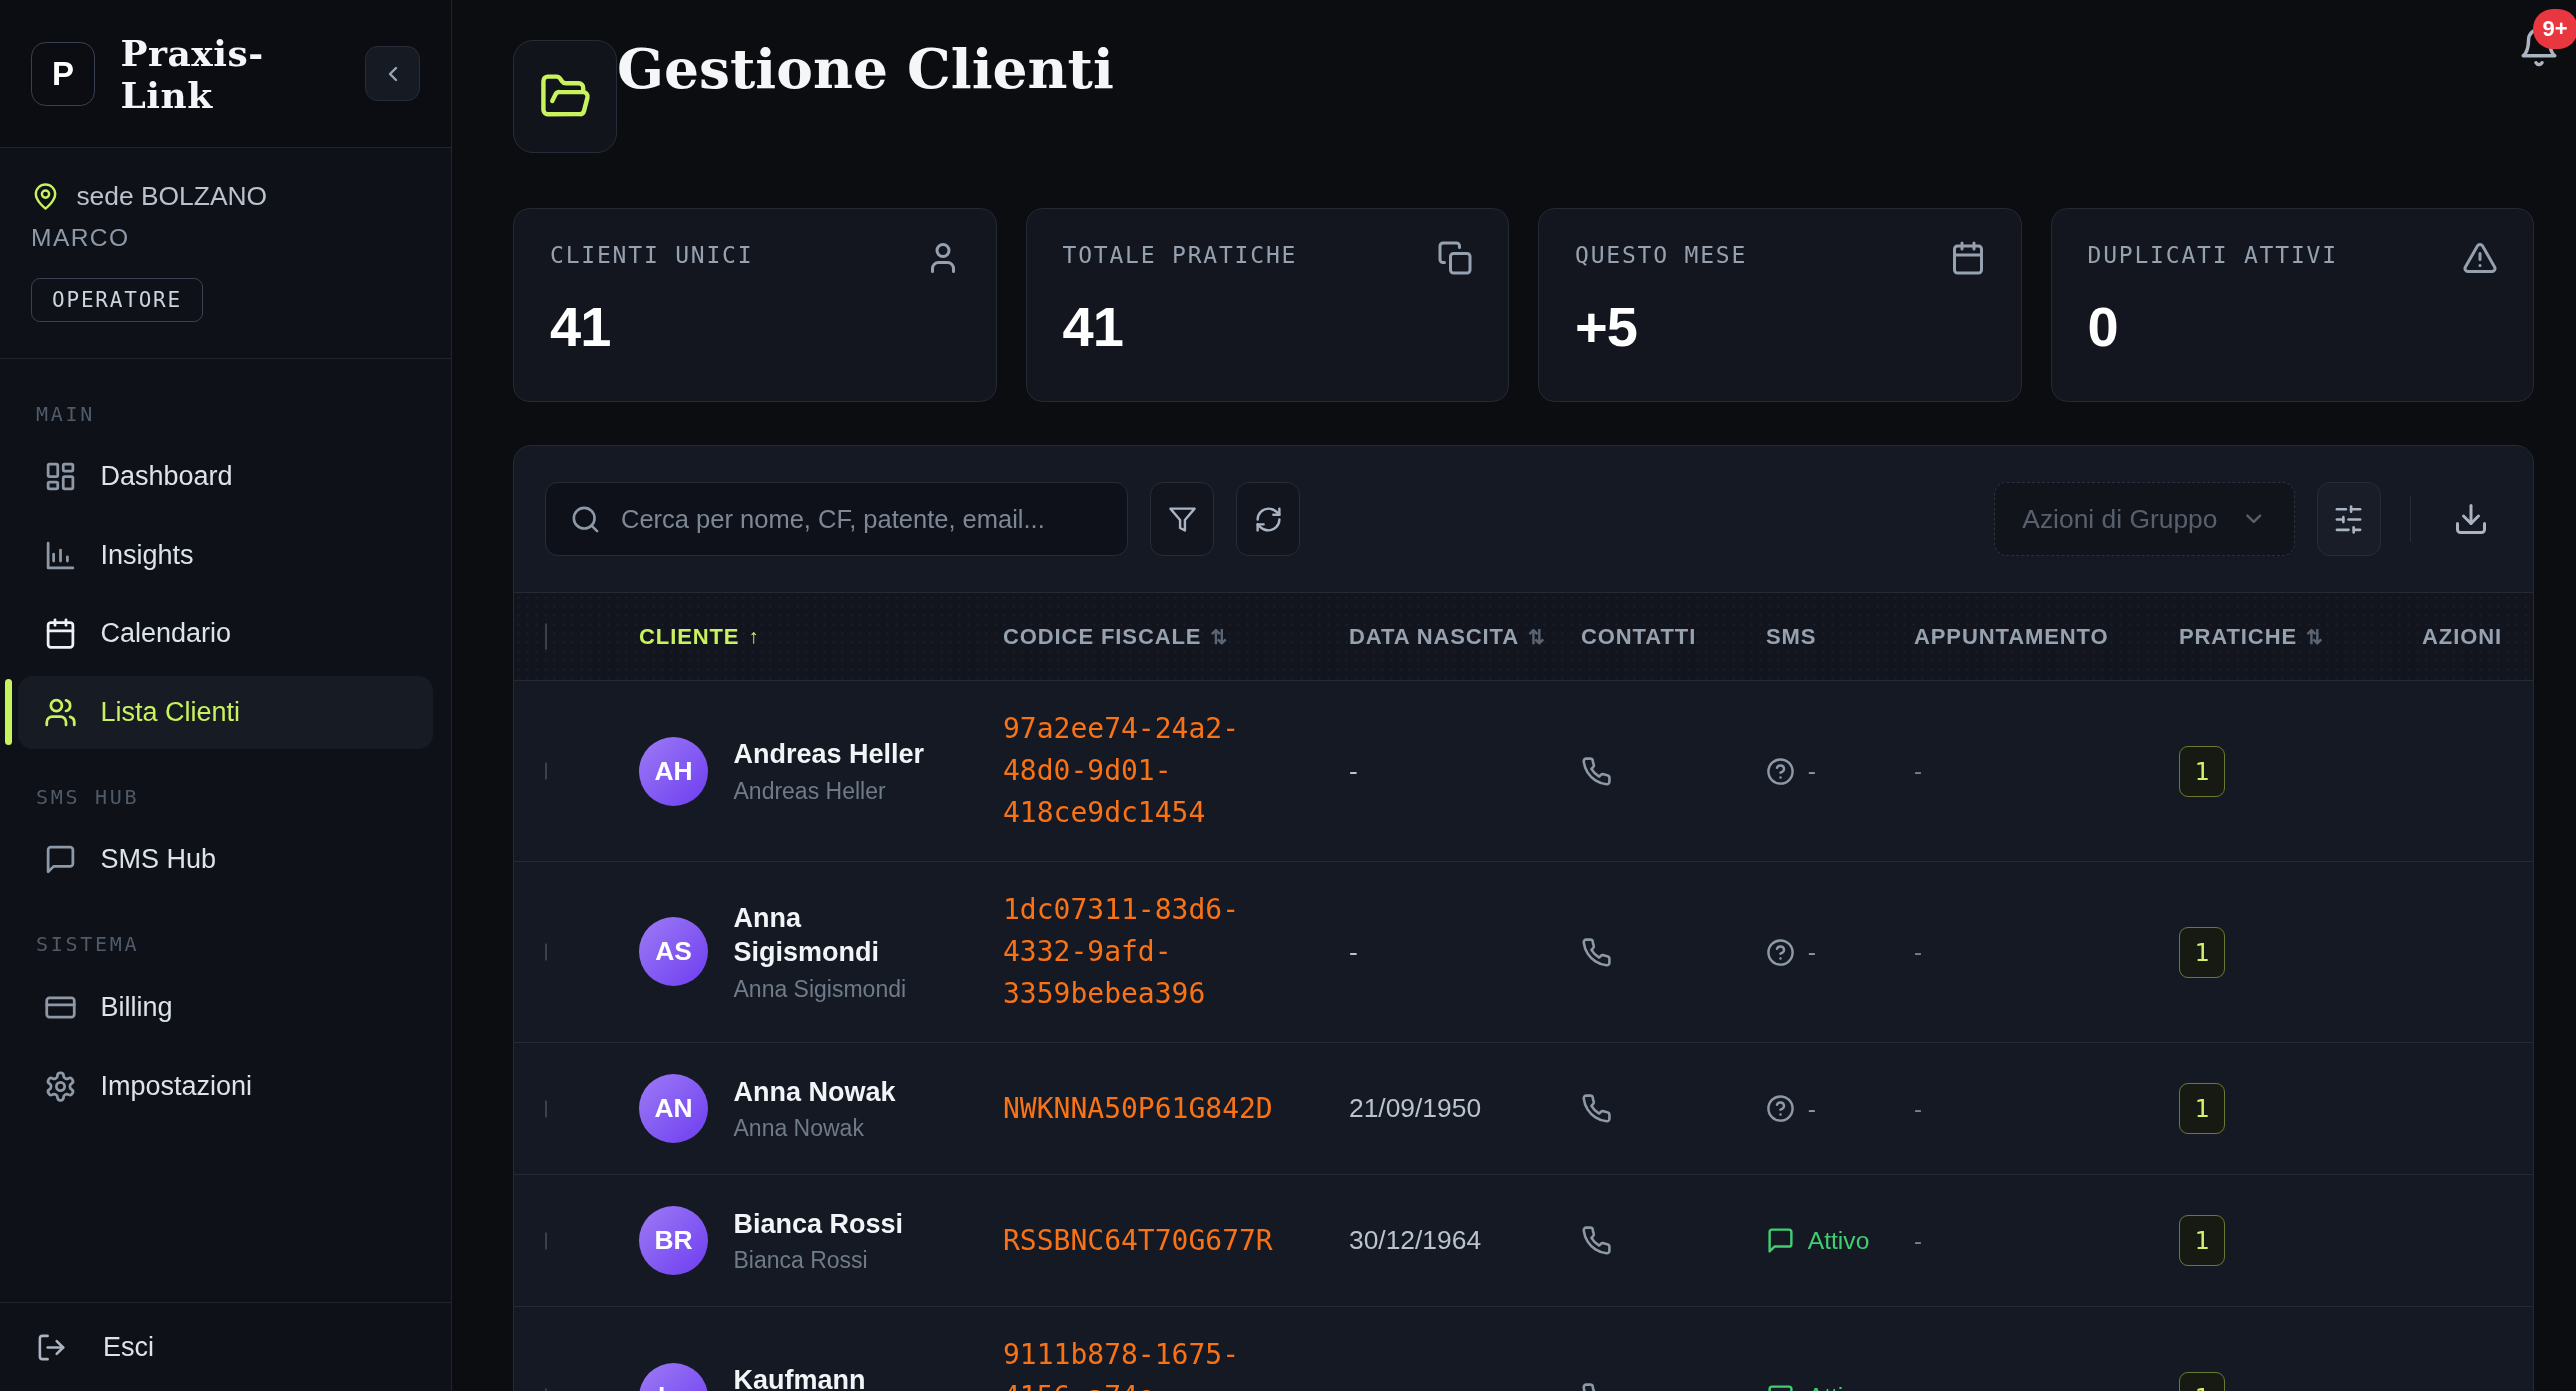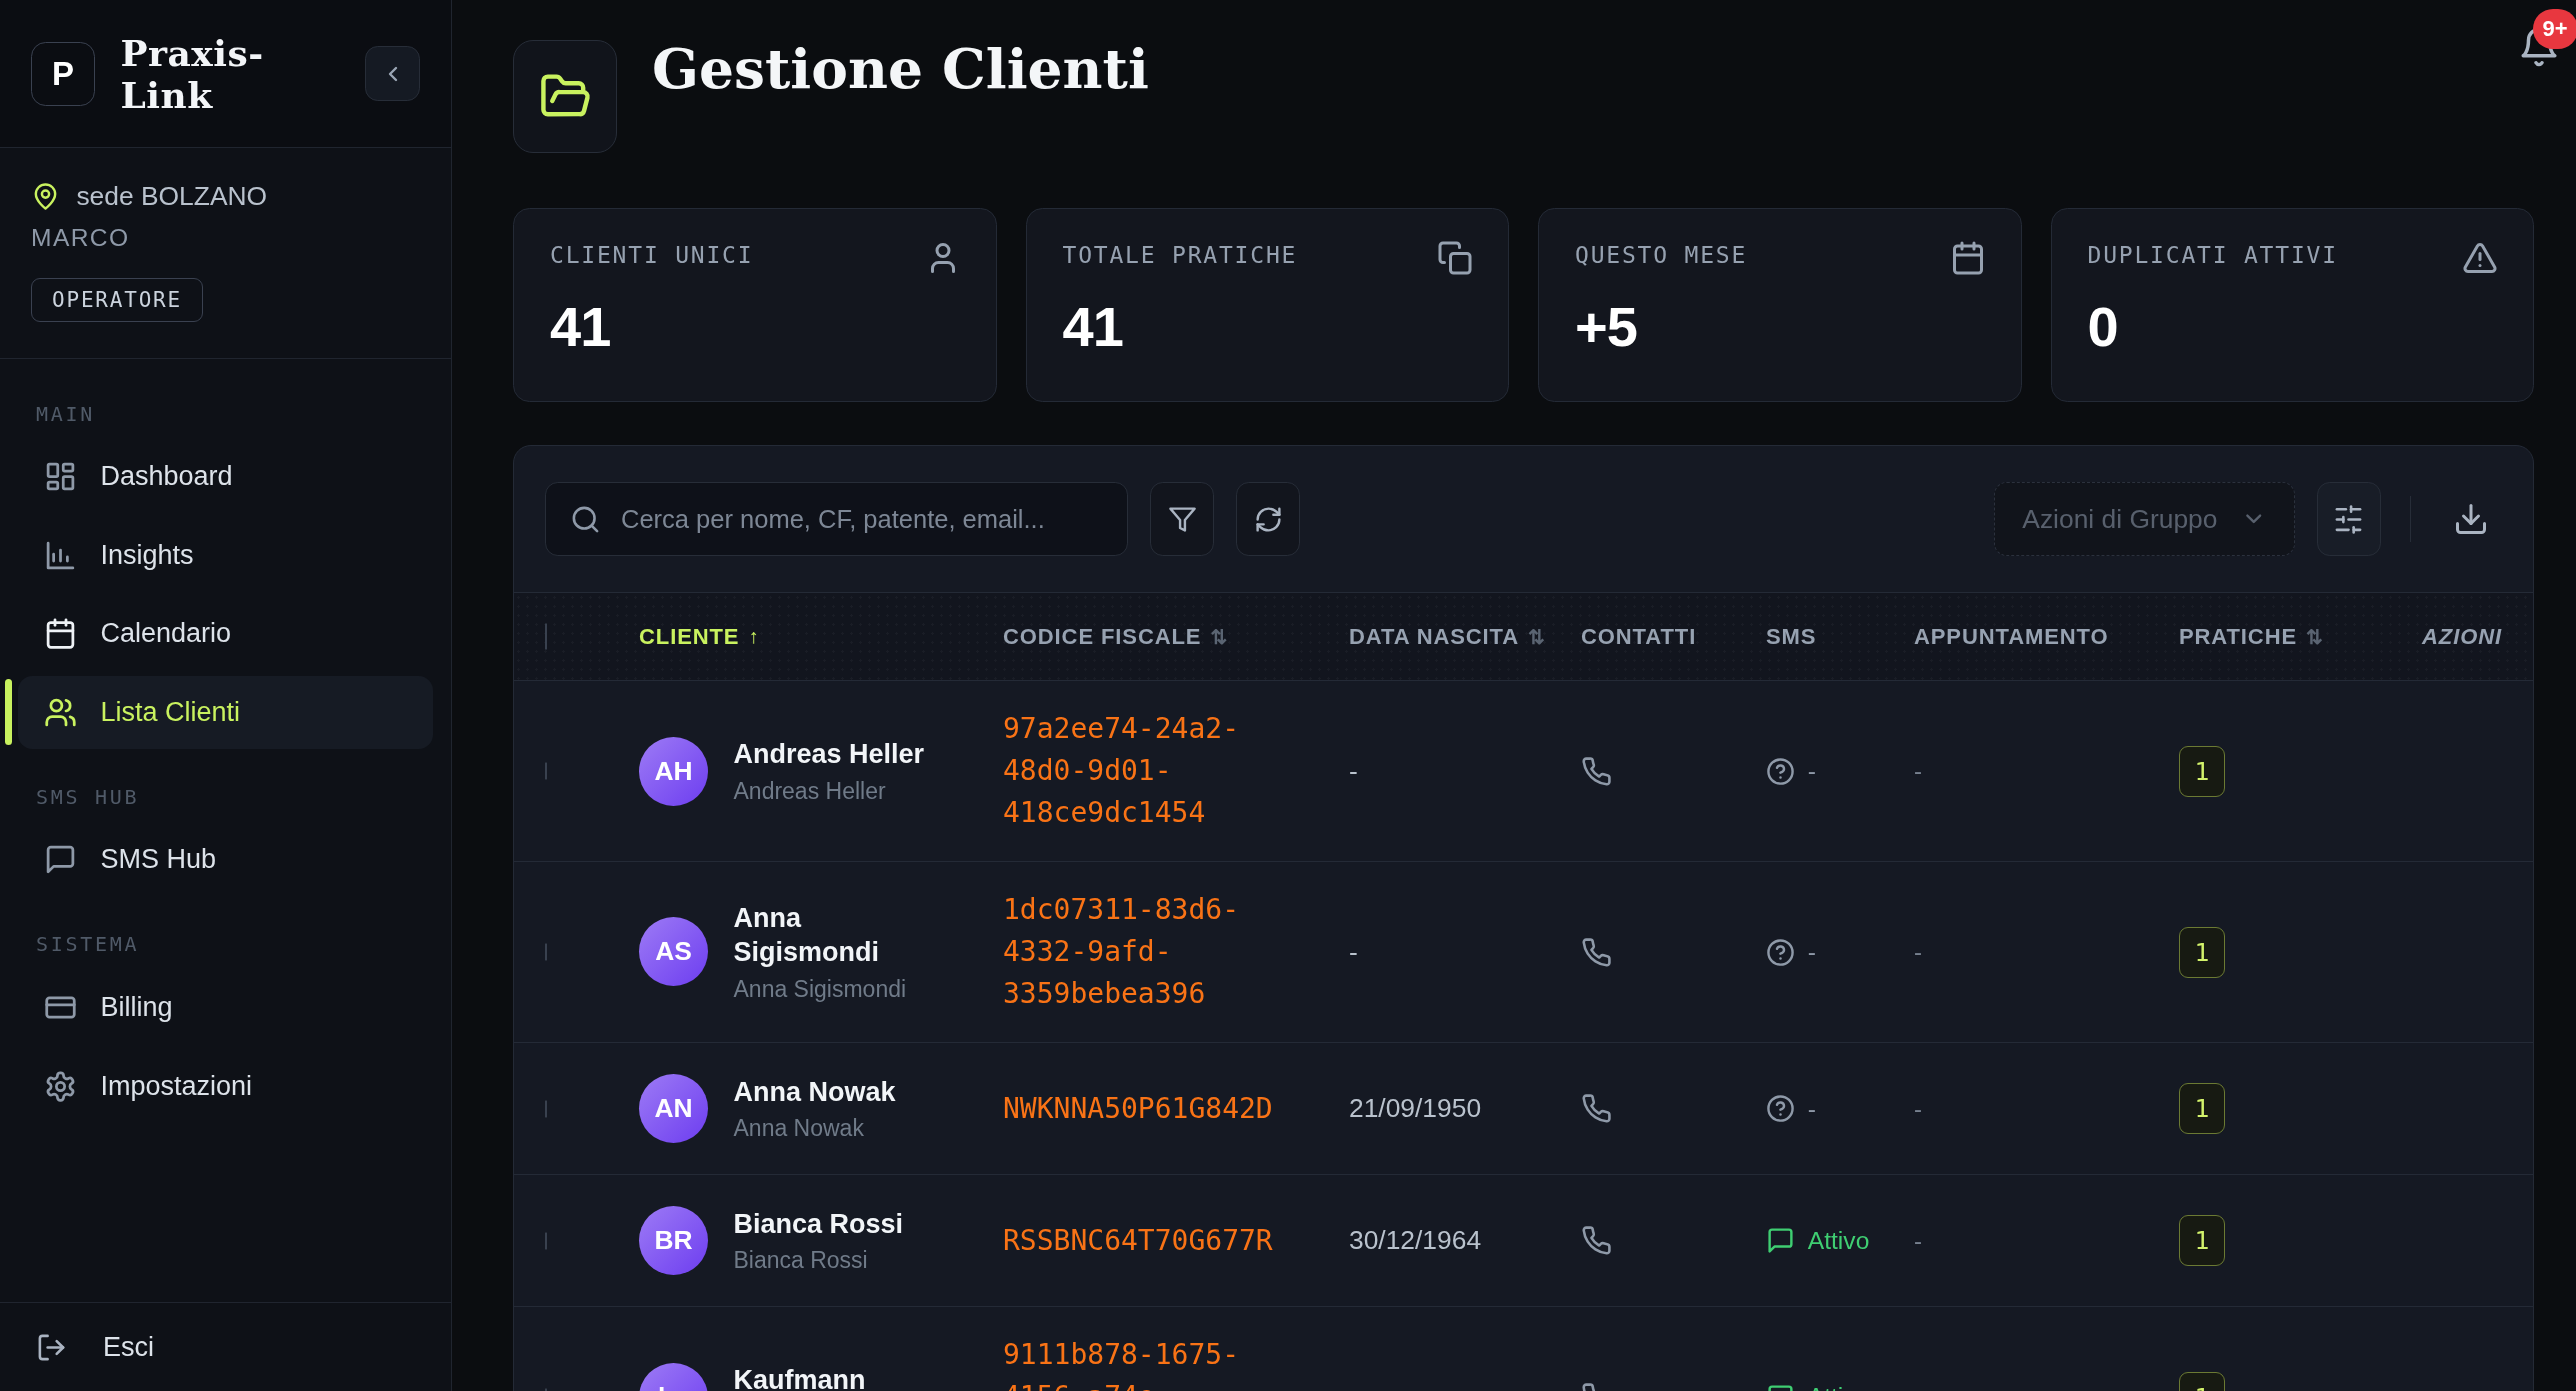--- a/index.html
+++ b/index.html
@@ -26,21 +26,21 @@
   .nav-item{position:relative;display:flex;align-items:center;gap:24px;height:73px;margin:5.5px 18px;padding:0 25.5px;border-radius:14.6px;font-size:27px;color:#dde3ea;cursor:pointer;}
   .nav-item .nicon{color:#8e99a8;flex:0 0 auto;}
   .nav-item.bright .nicon{color:#eef2f6;}
   .nav-item.active{background:#161b24;color:#c9f25f;}
   .nav-item.active .nicon{color:#c9f25f;}
   .nav-item.active::before{content:"";position:absolute;left:-12.8px;top:3.6px;bottom:3.6px;width:6.4px;border-radius:5.5px;background:#c9f25f;}
   .logout-row{border-top:0.9px solid #20252f;padding:29px 36px;display:flex;align-items:center;gap:36px;font-size:27px;color:#dde3ea;cursor:pointer;flex:0 0 auto;}
   .logout-row .nicon{color:#aab4c2;}
   
   .main{position:absolute;left:453px;top:0;width:2123px;height:1392px;box-sizing:border-box;padding:40px 42px 0 60px;}
-  .header-row{display:flex;align-items:flex-start;gap:35px;}
+  .header-row{display:flex;align-items:flex-start;}
   .page-icon-tile{width:102px;height:111px;border:0.9px solid #272d38;background:#11141b;border-radius:20px;display:flex;align-items:center;justify-content:center;color:#c9f25f;flex:0 0 auto;}
   .page-title{font-family:"DejaVu Serif",serif;font-weight:bold;font-size:55px;line-height:1.05;color:#f4f6f8;margin:0;}
   .page-sub{margin-top:16.4px;display:flex;align-items:center;gap:16.4px;font-size:24.6px;color:#8e99a8;}
   .sub-pill{background:#1c212c;border-radius:7.3px;padding:7.3px 16.4px;font-family:"DejaVu Sans Mono",monospace;font-size:22px;color:#e8edf3;}
   .bell-wrap{position:absolute;top:25.5px;right:16.4px;color:#aab4c2;cursor:pointer;}
   .bell-badge{position:absolute;top:-16.4px;right:-18px;min-width:27px;height:40px;padding:0 9px;background:#e8373f;border-radius:910px;color:#fff;font-weight:bold;font-size:22px;display:flex;align-items:center;justify-content:center;}
   
   .stats-row{display:flex;gap:29px;margin-top:55px;}
   .stat-card{flex:1;height:194px;background:#13161e;border:0.9px solid #242a36;border-radius:16.4px;padding:33px 36px;box-sizing:border-box;position:relative;}
   .stat-label{font-family:"DejaVu Sans Mono",monospace;font-size:23px;color:#96a1b0;letter-spacing:1.8px;}
@@ -58,21 +58,21 @@
   .sliders-btn{background:#181d27;}
   .v-div{width:0.9px;height:46px;background:#272d38;margin:0 7.3px;}
   .dl-btn{border:none;background:transparent;color:#aab4c2;cursor:pointer;padding:0 12.8px;}
   
   .grid-cols{display:grid;grid-template-columns:94px 364px 346px 232px 185px 148px 265px 241px 1fr;align-items:center;padding:0 31px;}
   .thead{height:87px;background:#12151e;background-image:radial-gradient(rgba(255,255,255,.035) 1.4px,transparent 1.4px);background-size:9px 9px;border-top:0.9px solid #242a36;border-bottom:0.9px solid #242a36;font-weight:bold;font-size:22px;letter-spacing:0.9px;color:#97a2b1;}
   .th{display:flex;align-items:center;gap:9px;}
   .th.accent{color:#c9f25f;}
   .sort-ind{font-size:20px;color:#5a6472;}
   .th.accent .sort-ind{color:#c9f25f;}
-  .th:last-child{justify-self:end;font-style:italic;}
+  .th:last-child{justify-self:end;}
   .checkbox{width:40px;height:40px;border:1.8px solid #39414f;border-radius:9px;background:#0d1016;box-sizing:border-box;cursor:pointer;}
   .trow{border-top:0.9px solid #242a36;padding-top:27px;padding-bottom:27px;min-height:77px;}
   .trow:first-of-type{border-top:none;}
   .c-cliente{display:flex;align-items:center;gap:25.5px;}
   .avatar{width:69px;height:69px;border-radius:50%;background:linear-gradient(135deg,#9d7bf5,#6d3df0);display:flex;align-items:center;justify-content:center;font-weight:bold;font-size:26.4px;color:#fff;flex:0 0 auto;}
   .nm .name{display:block;font-weight:bold;font-size:27px;color:#f2f5f8;line-height:1.27;max-width:199px;}
   .nm .sub{display:block;margin-top:6.4px;font-size:23px;color:#707b89;}
   .code{font-family:"DejaVu Sans Mono",monospace;font-size:28px;line-height:1.5;color:#f97316;max-width:301px;display:inline-block;word-break:break-word;}
   .c-dn{font-size:26.4px;color:#b9c2cd;}
   .c-ct{color:#8e99a8;}

